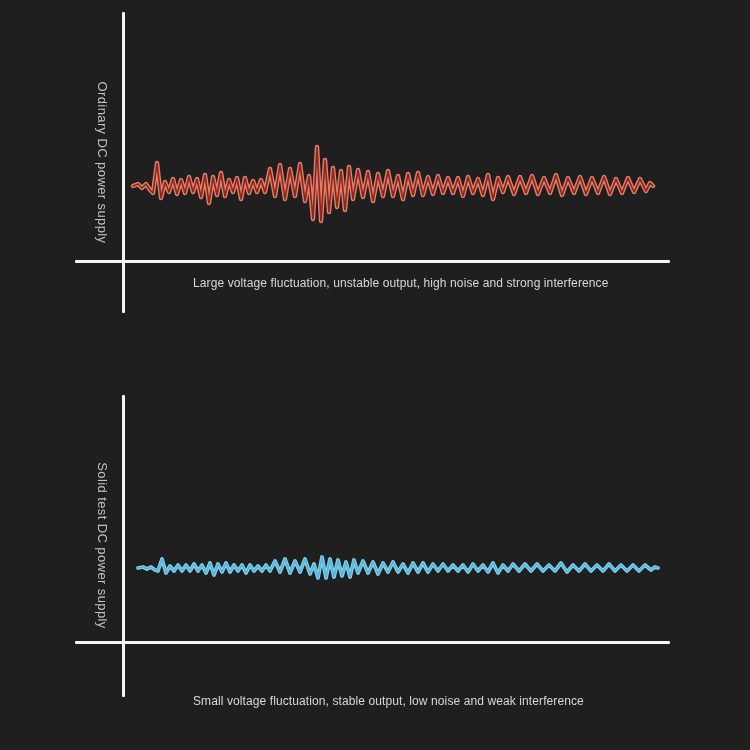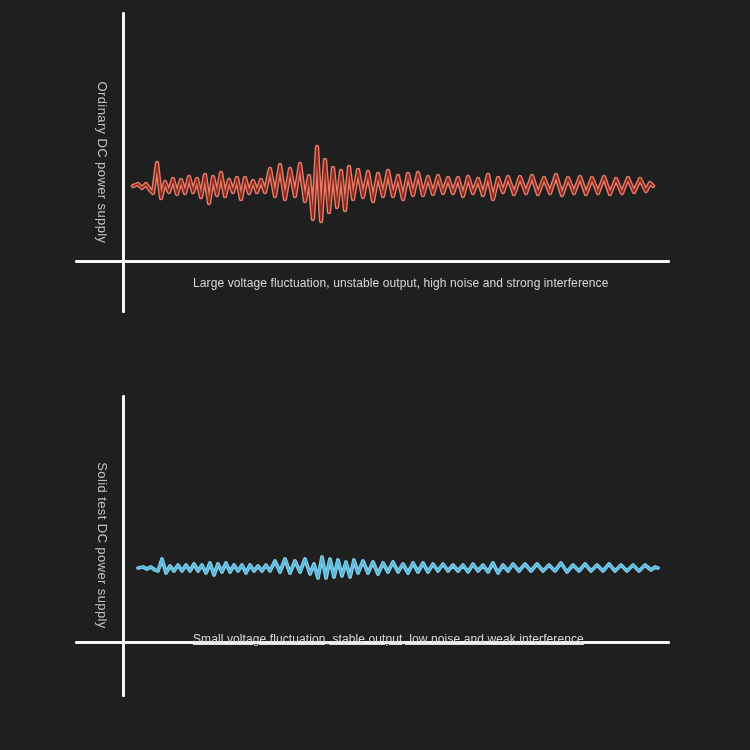--- a/index.html
+++ b/index.html
@@ -45,21 +45,21 @@
     position: absolute;
     left: 153px;
     width: 528px;
     color: #d8d8d8;
     font-size: 12px;
     line-height: 26px;
     letter-spacing: 0.1px;
     margin-left: 40px;
   }
   .caption-top { top: 270px; }
-  .caption-bot { top: 626px; text-decoration: underline; }
+  .caption-bot { top: 688px; }
 
   svg.waves {
     position: absolute;
     left: 0; top: 0;
     width: 750px; height: 750px;
     pointer-events: none;
   }
 </style>
 </head>
 <body>

